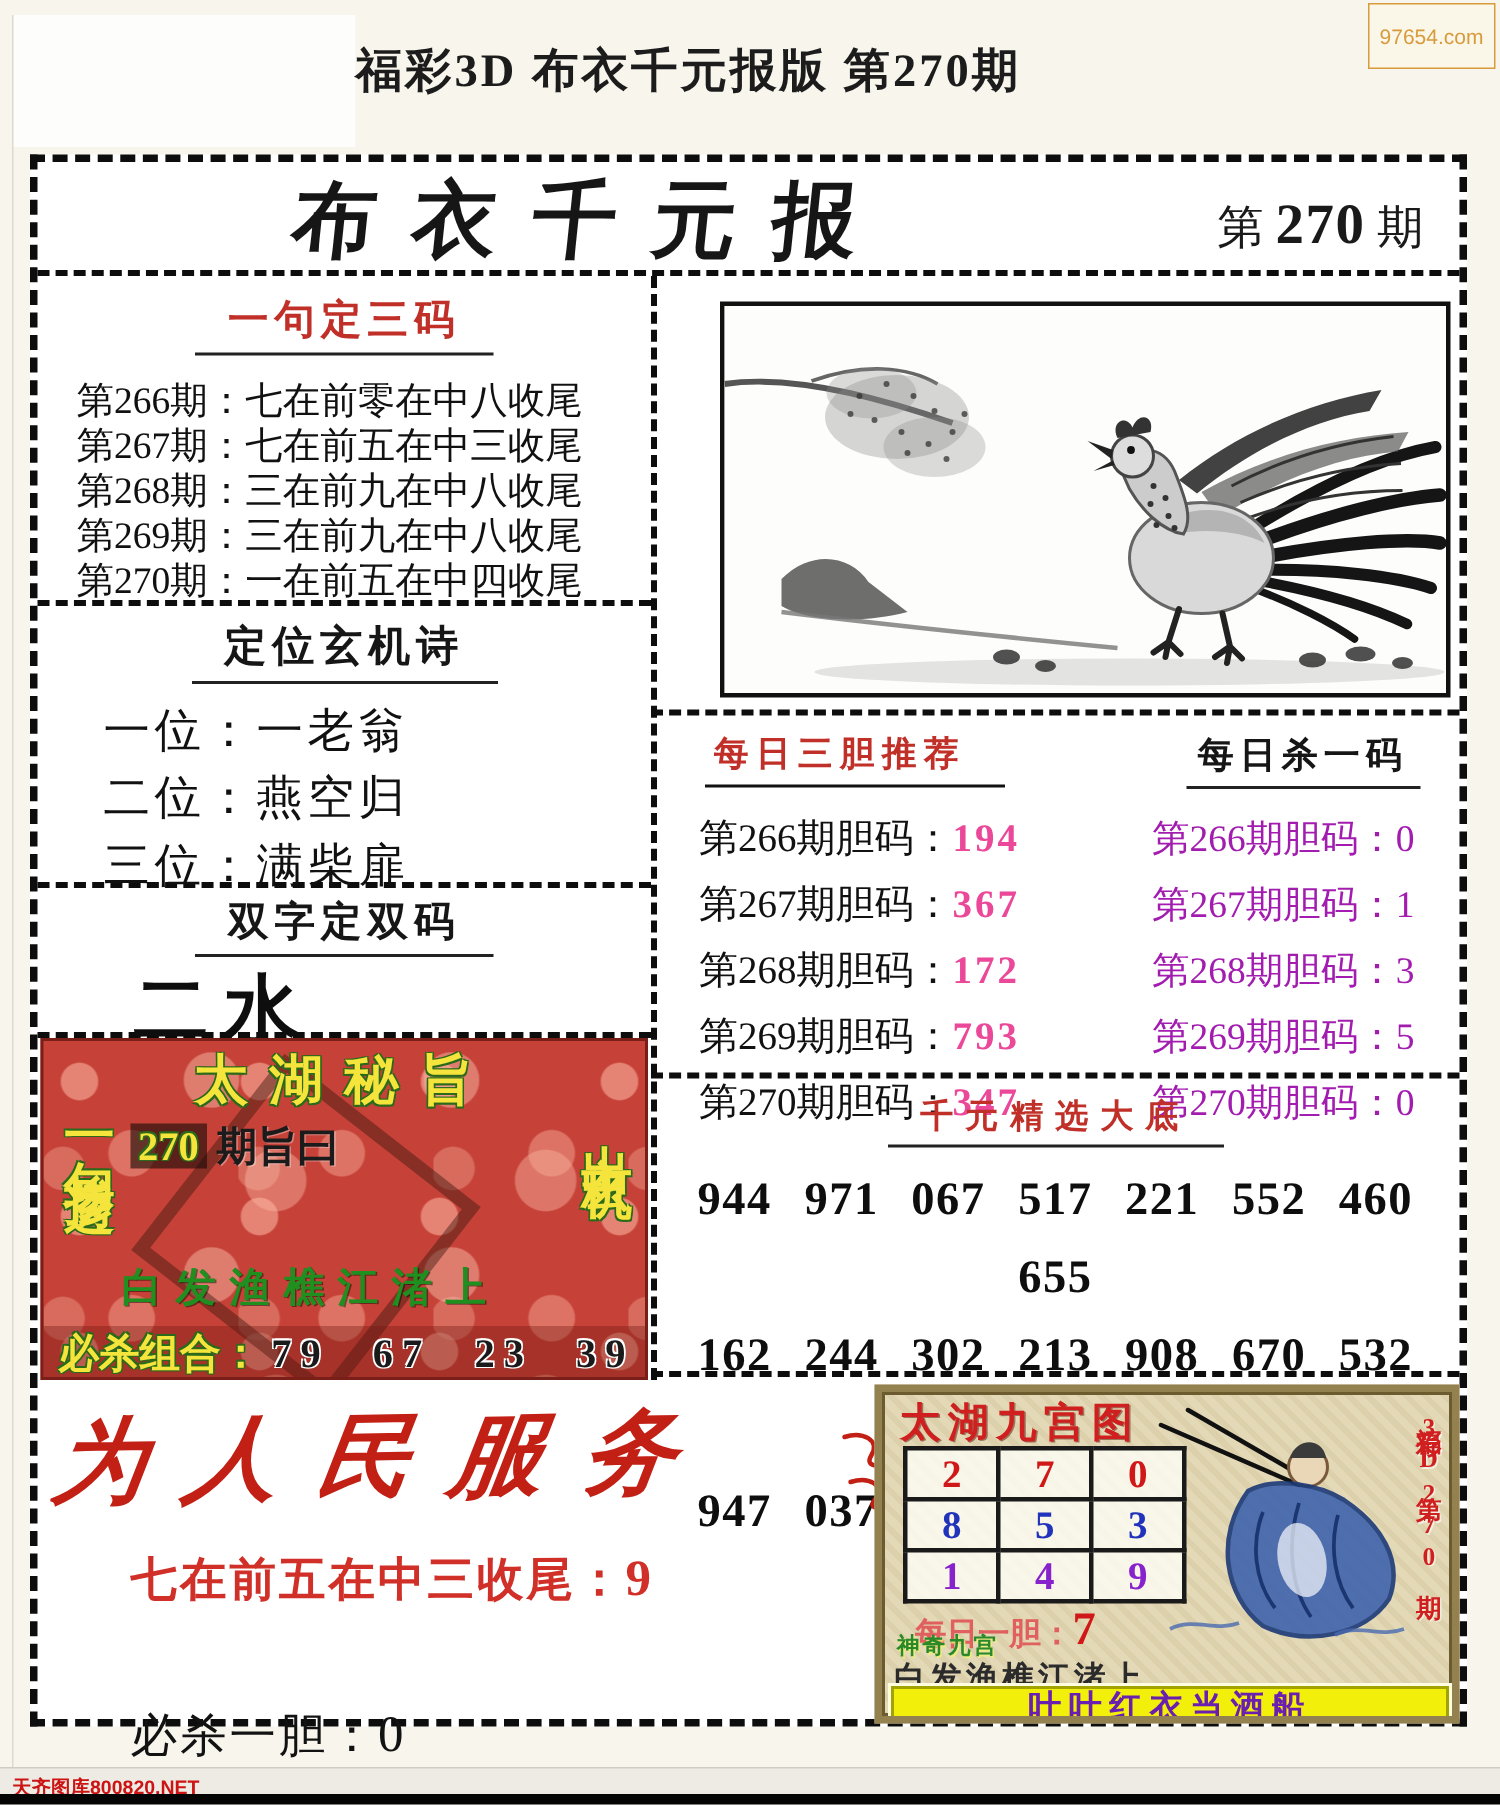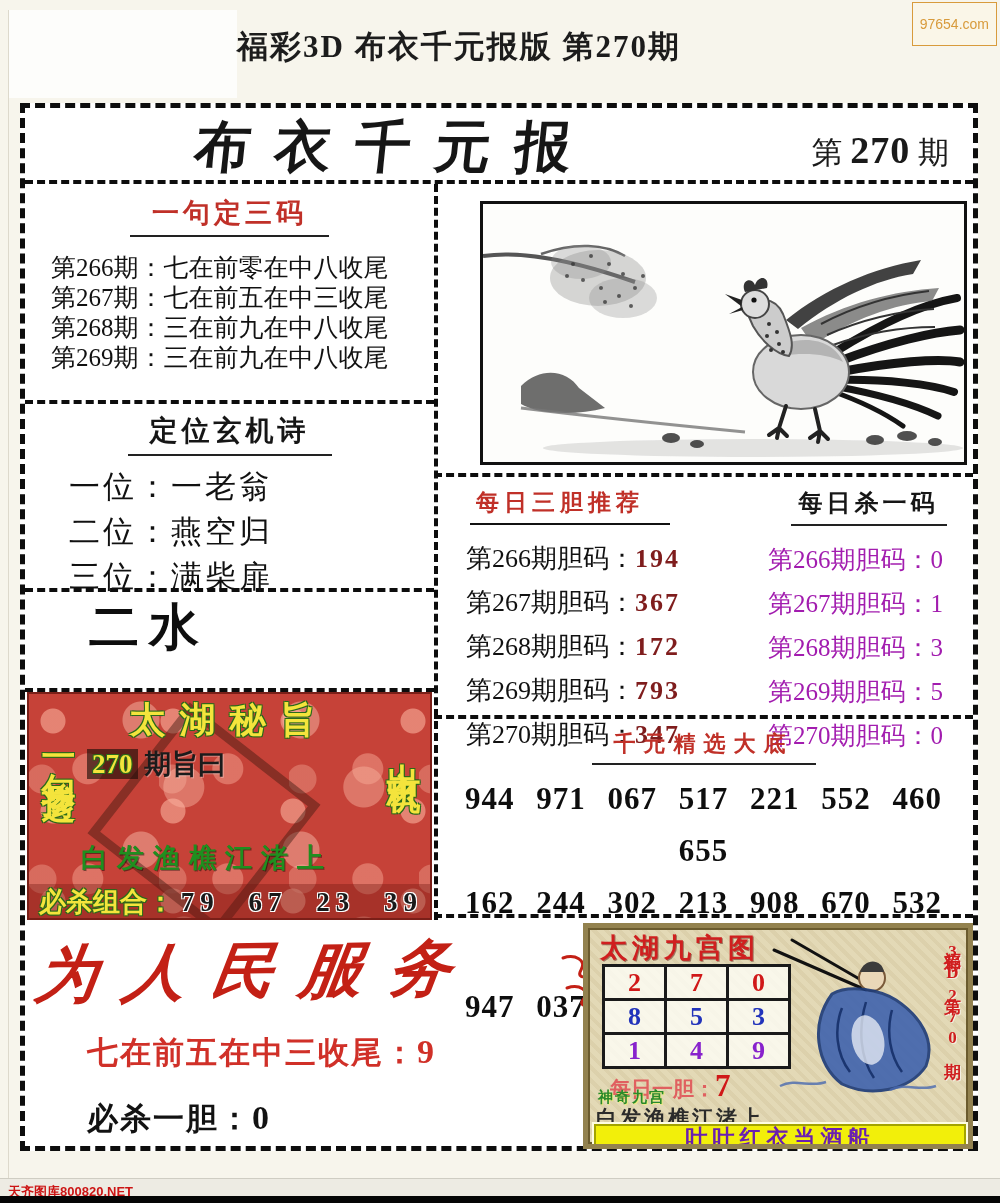--- a/index.html
+++ b/index.html
@@ -70,37 +70,37 @@
   
   .sec-img{left:409px;top:79px;width:539px;height:290px;border-bottom:4px dashed #0d0d0d;}
   .img-frame{margin:14px 0 0 46px;width:481px;height:258px;border:3px solid #111;background:#fdfdfb;}
 
   
   .sec-dan{left:409px;top:373px;width:539px;height:238px;border-bottom:4px dashed #0d0d0d;}
   .dan-left{left:0;top:0;width:330px;}
   .dan-left .sec-title{margin:6px 0 0 36px;text-align:left;font-size:23px;font-weight:bold;letter-spacing:5px;}
   .dan-left .sec-title span{padding:0 26px 5px 6px;border-bottom:2px solid #111;}
   .dan-rows{margin:12px 0 0 32px;font-size:26px;line-height:44px;color:#111;white-space:nowrap;}
-  .dan-rows .val{color:#7f1d1d;font-weight:bold;letter-spacing:2px;}
+  .dan-rows .val{color:#ec4899;font-weight:bold;letter-spacing:2px;}
   .dan-right{left:330px;top:0;width:209px;}
   .dan-right .sec-title{margin-top:6px;font-size:24px;font-weight:bold;letter-spacing:4px;}
   .dan-right .sec-title span{padding:0 8px 5px;}
   .kill-rows{margin:12px 0 0 4px;font-size:25px;line-height:44px;color:#a21caf;white-space:nowrap;}
 
   
   .sec-pool{left:409px;top:611px;width:539px;height:199px;border-bottom:4px dashed #0d0d0d;}
   .sec-pool .sec-title{margin-top:10px;font-size:22px;font-weight:bold;letter-spacing:8px;}
   .pool-rows{margin-top:8px;text-align:center;font-size:31px;font-weight:bold;color:#0e0e0e;line-height:52px;word-spacing:13px;letter-spacing:1px;}
 
   
   .slogan{left:12px;top:820px;width:566px;height:92px;}
   .slogan-text{font-size:62px;font-weight:bold;font-style:italic;color:#c32015;letter-spacing:26px;transform:skewX(-9deg) rotate(-1deg);white-space:nowrap;}
   .single-pick{left:62px;top:924px;font-size:31px;font-weight:bold;color:#d03028;letter-spacing:2px;white-space:nowrap;}
   .single-pick .val{font-size:34px;}
-  .kill-one{left:62px;top:990px;font-size:31px;font-weight:bold;color:#121212;letter-spacing:2px;white-space:nowrap;}
+  .kill-one{left:62px;top:1028px;font-size:31px;font-weight:normal;color:#121212;letter-spacing:2px;white-space:nowrap;}
   .kill-one .val{font-size:34px;}
 
   
   .nine{left:558px;top:815px;width:390px;height:226px;background:#e3d9b6;
     background-image:repeating-linear-gradient(45deg, rgba(140,110,50,.08) 0 4px, transparent 4px 9px);
     border:5px solid #93824f;box-shadow:inset 0 0 0 2px #6b5b2e;box-sizing:border-box;overflow:hidden;}
   .nine-title{left:12px;top:2px;font-size:27px;font-weight:bold;color:#d01f1f;letter-spacing:5px;text-shadow:1px 1px 0 rgba(90,20,10,.5);}
   .ngrid{left:14px;top:36px;border-collapse:collapse;}
   .ngrid td{width:57px;height:29px;border:3px solid #1a1a1a;background:rgba(255,255,248,.78);text-align:center;font-size:26px;font-weight:bold;line-height:29px;}
   .nr0{color:#d01818;} .nr1{color:#2233bb;} .nr2{color:#8822cc;}
@@ -134,33 +134,35 @@
 
   <div class="abs v-divider"></div>
 
   <div class="abs sec sec1">
     <div class="sec-title red"><span>一句定三码</span></div>
     <div class="lines">
       <div>第266期：七在前零在中八收尾</div>
       <div>第267期：七在前五在中三收尾</div>
       <div>第268期：三在前九在中八收尾</div>
       <div>第269期：三在前九在中八收尾</div>
+      <div>第270期：一在前五在中四收尾</div>
     </div>
   </div>
 
   <div class="abs sec sec2">
     <div class="sec-title blk"><span>定位玄机诗</span></div>
     <div class="lines">
       <div>一位：一老翁</div>
       <div>二位：燕空归</div>
       <div>三位：满柴扉</div>
     </div>
   </div>
 
   <div class="abs sec sec3">
+    <div class="sec-title blk"><span>双字定双码</span></div>
     <div class="big-word">二水</div>
   </div>
 
   <div class="abs banner">
     <div class="abs tilt-square"></div>
     <div class="abs banner-title yel">太湖秘旨</div>
     <div class="abs banner-left-v yel">一句掺透</div>
     <div class="abs banner-right-v yel">出玄机</div>
     <div class="abs banner-issue">
       <span class="num yel">270</span>

